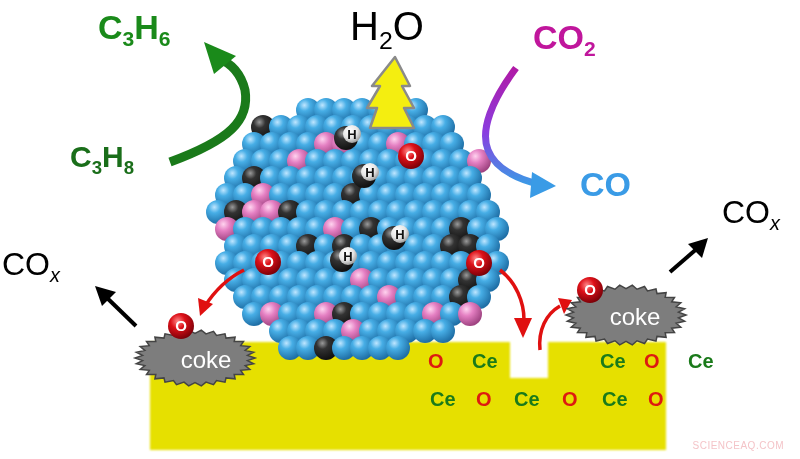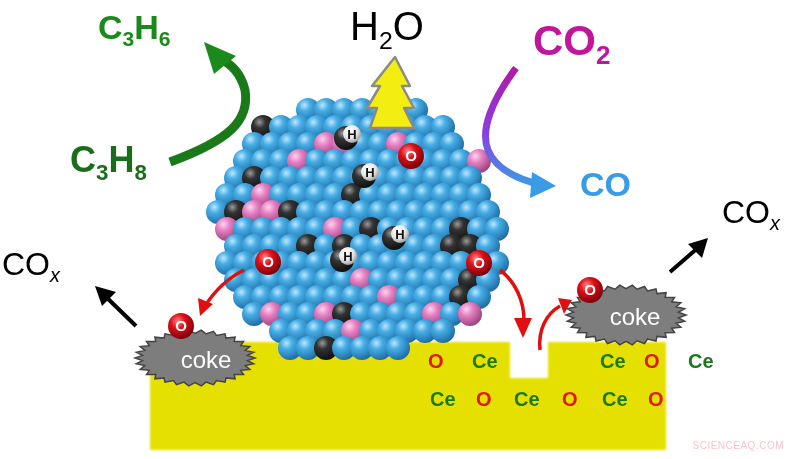--- a/index.html
+++ b/index.html
@@ -331,29 +331,29 @@
   </g>
 
   <text class="coke-text" x="206" y="368" text-anchor="middle">coke</text>
   <text class="coke-text" x="635" y="325" text-anchor="middle">coke</text>
 </svg>
 
 <div class="label bold" style="left:98px; top:10px; font-size:34px; color:#1a8a1a;">
   <span>C</span><span class="sub">3</span><span>H</span><span class="sub">6</span>
 </div>
 
-<div class="label bold" style="left:70px; top:142px; font-size:36px; color:#1a6e1a;">
+<div class="label bold" style="left:70px; top:142px; font-size:30px; color:#1a6e1a;">
   <span>C</span><span class="sub">3</span><span>H</span><span class="sub">8</span>
 </div>
 
 <div class="label" style="left:350px; top:6px; font-size:40px; color:#000;">
   <span>H</span><span class="sub">2</span><span>O</span>
 </div>
 
-<div class="label bold" style="left:533px; top:20px; font-size:42px; color:#c0169c;">
+<div class="label bold" style="left:533px; top:20px; font-size:34px; color:#c0169c;">
   <span>CO</span><span class="sub">2</span>
 </div>
 
 <div class="label bold" style="left:580px; top:167px; font-size:34px; color:#3a9be6;">CO</div>
 
 <div class="label" style="left:2px; top:248px; font-size:32px; color:#000;">
   <span>CO</span><span class="subx">x</span>
 </div>
 
 <div class="label" style="left:722px; top:196px; font-size:32px; color:#000;">

